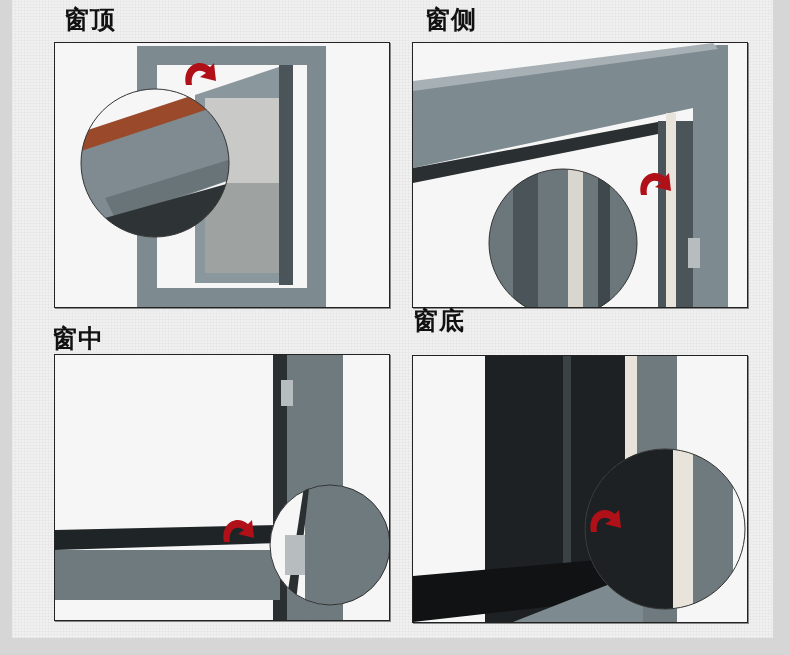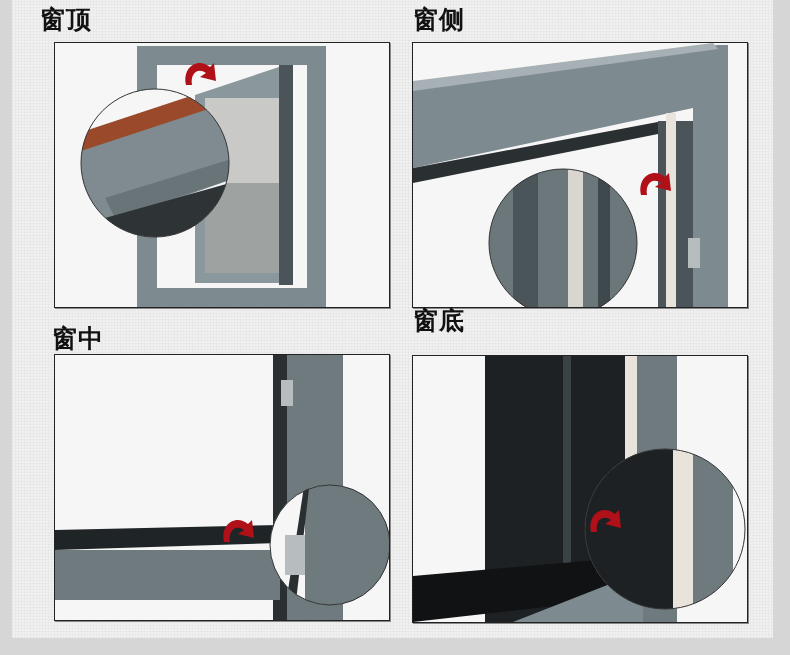--- a/index.html
+++ b/index.html
@@ -11,21 +11,21 @@
       repeating-linear-gradient(90deg, rgba(0,0,0,0.025) 0 1px, transparent 1px 3px);}
   .label{position:absolute;font-size:25px;font-weight:bold;color:#111;letter-spacing:1px;line-height:28px;}
   .panel{position:absolute;border:1px solid #222;background:#f6f6f6;overflow:hidden;box-shadow:1px 1px 0 #888;}
   .arrow{position:absolute;width:40px;height:34px;}
 </style>
 </head>
 <body>
 
 <div class="card"></div>
 
-<div class="label" style="left:40px;top:6px;">窗顶</div>
+<div class="label" style="left:64px;top:6px;">窗顶</div>
 <div class="panel" style="left:54px;top:42px;width:334px;height:264px;">
   <svg width="334" height="264">
 
     <rect x="82" y="3" width="189" height="262" fill="#7d8a90"></rect>
     <rect x="102" y="22" width="150" height="223" fill="#f6f6f6"></rect>
 
     <polygon points="140,52 230,22 235,22 235,240 140,240" fill="#8a979c"></polygon>
     <rect x="150" y="55" width="74" height="175" fill="#c9cac7"></rect>
     <rect x="150" y="140" width="74" height="90" fill="#9ea3a2"></rect>
     <rect x="224" y="22" width="14" height="220" fill="#4b5559"></rect>
@@ -40,21 +40,21 @@
       <polygon points="50,155 180,115 180,135 60,175" fill="#697479"></polygon>
       <polygon points="50,175 175,140 175,185 60,200" fill="#2e3336"></polygon>
     </g>
     <circle cx="100" cy="120" r="74" fill="none" stroke="#333" stroke-width="1"></circle>
   </svg>
   <svg class="arrow" style="left:125px;top:12px;" viewBox="0 0 40 34">
     <path d="M6 30 C2 12 18 2 30 12 L34 8 L36 26 L20 22 L26 18 C18 12 10 18 12 30 Z" fill="#b01018"></path>
   </svg>
 </div>
 
-<div class="label" style="left:413px;top:6px;">窗侧</div>
+<div class="label" style="left:425px;top:6px;">窗侧</div>
 <div class="panel" style="left:412px;top:42px;width:334px;height:264px;">
   <svg width="334" height="264">
     <polygon points="0,42 305,2 315,2 315,264 280,264 280,65 0,125" fill="#7d8a90"></polygon>
     <polygon points="0,38 300,0 305,6 0,48" fill="#a7b0b4"></polygon>
     <polygon points="0,125 250,78 250,90 0,140" fill="#2a2f31"></polygon>
     <rect x="245" y="78" width="35" height="186" fill="#4b5559"></rect>
     <rect x="253" y="70" width="10" height="194" fill="#e8e4dc"></rect>
     <rect x="275" y="195" width="12" height="30" fill="#b7bcbe"></rect>
     <clipPath id="c2">
         <circle cx="150" cy="200" r="74"></circle>

